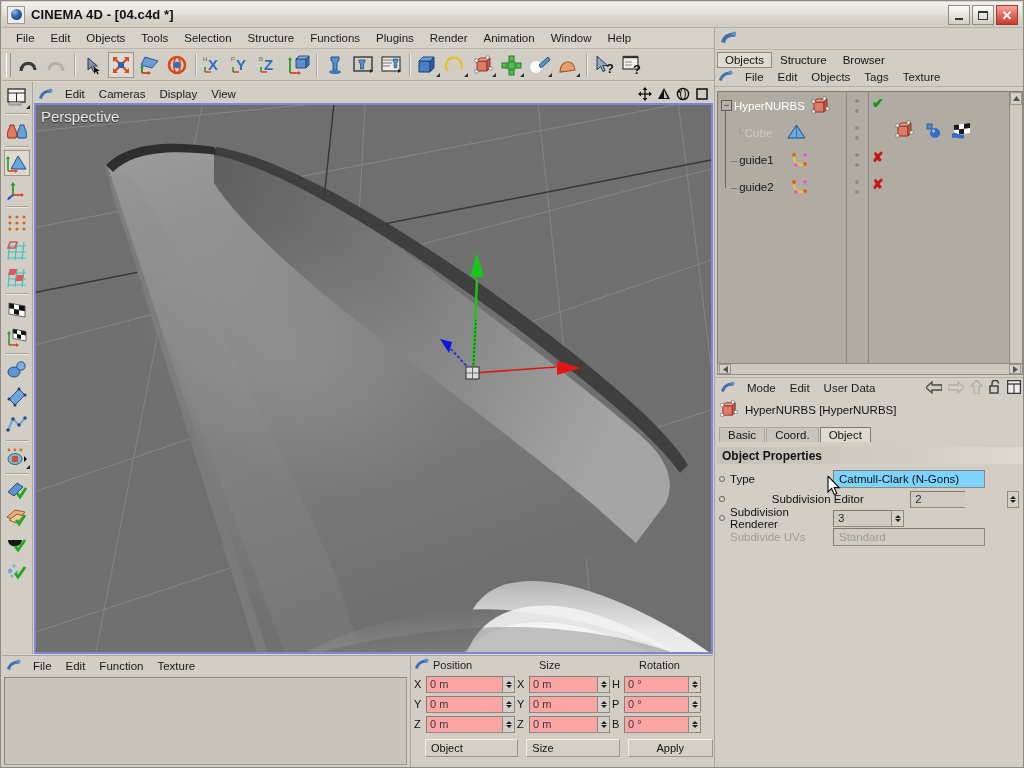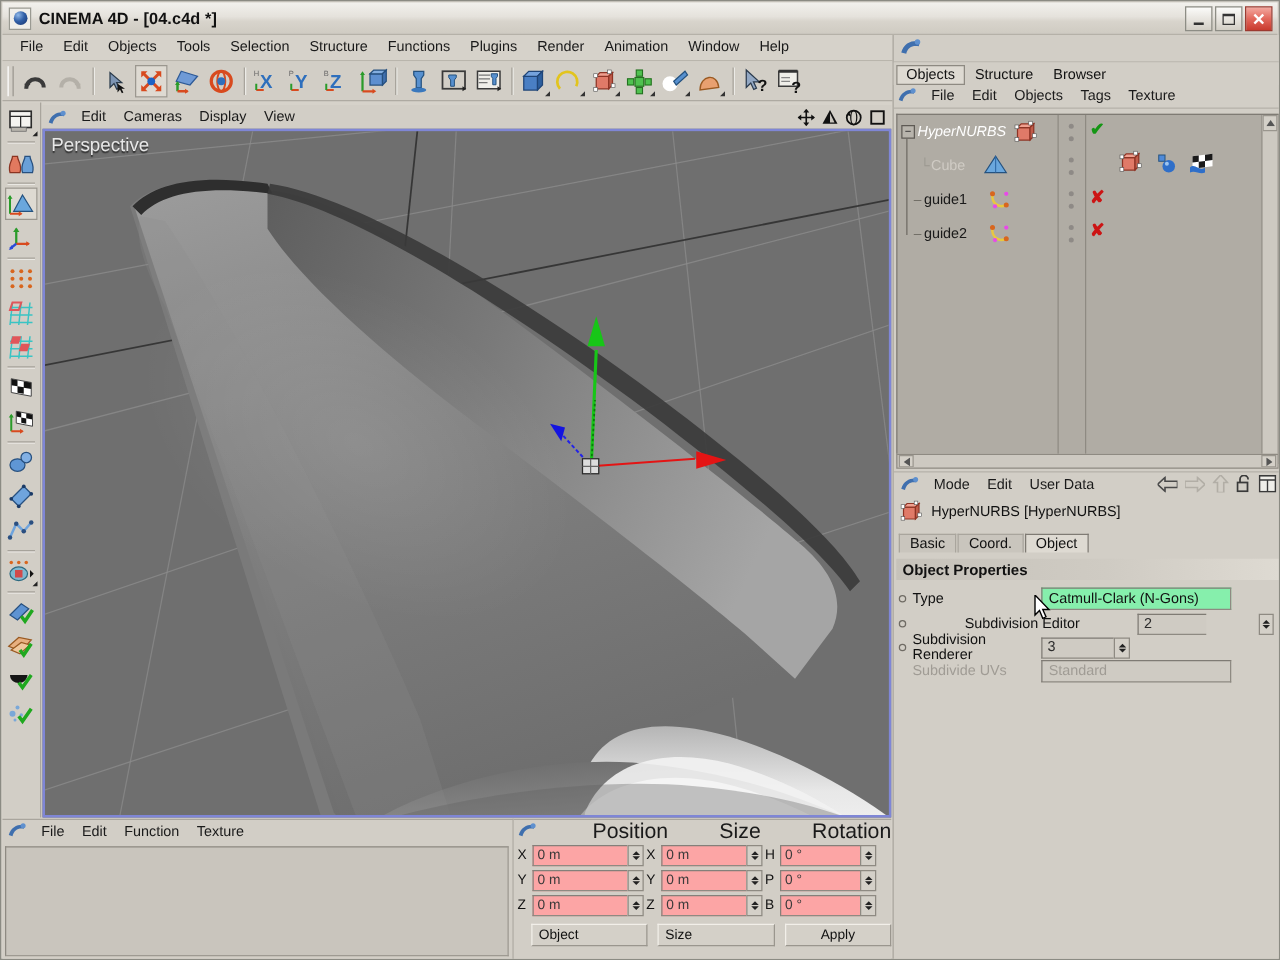--- a/index.html
+++ b/index.html
@@ -124,21 +124,21 @@
   #matmgr .mbar .mmi { padding:1px 7px; font-size:11.5px; color:#1a1a1a; }
   #matmgr .mbody { position:absolute; left:2px; top:21px; right:3px; bottom:3px;
     background:#c9c5bd; border:1px solid #9e9a92; border-top-color:#8e8a82; border-left-color:#8e8a82; }
 
   
   #coordmgr {
     position:absolute; left:410px; top:654px; width:302px; height:113px;
     background:#d2cec6; border-top:1px solid #a9a59d;
   }
   #coordmgr .chead { height:18px; display:flex; align-items:center; padding-left:3px; }
-  #coordmgr .chead .hl { font-size:17px; color:#1a1a1a;margin-left:41px; }
+  #coordmgr .chead .hl { font-size:11px; color:#1a1a1a; }
   .coordrow { display:flex; align-items:center; height:20px; padding-left:3px; }
   .axlabel { width:12px; font-size:11px; color:#111; }
   .numfield {
     height:17px; background:#fca5a5;
     border:1px solid #8e8a82; border-right:none;
     border-top-color:#84807a; border-left-color:#84807a;
     display:flex; align-items:center; padding-left:3px; font-size:11px; color:#3a3a3a;
     overflow:hidden;
   }
   .spinner {
@@ -228,21 +228,21 @@
     background: linear-gradient(90deg,#c6c2ba 0%, #cfcbc3 55%, #dedad2 100%);
     display:flex; align-items:center; padding-left:5px;
     font-size:12px; font-weight:bold; color:#111;
   }
   .proprow { position:absolute; left:4px; width:300px; height:20px; display:flex; align-items:center; }
   .propbullet { width:6px; height:6px; border-radius:50%; border:1px solid #6f6b64; margin-right:5px; background:#d2cec6; }
   .propbullet.dim { border-color:#a7a39b; }
   .proplabel { font-size:11.5px; color:#111; width:103px; }
   .proplabel.dim { color:#a09c95; }
   .selectbox {
-    height:18px; background:#86efac; border:1px solid #8e8a82;
+    height:18px; background:#7dd3fc; border:1px solid #8e8a82;
     border-top-color:#7f7b74; border-left-color:#7f7b74;
     display:flex; align-items:center; padding-left:5px; font-size:11.5px; color:#111;
     position:relative;
   }
   .selectbox.dim { background:#cfcbc3; color:#a09c95; }
   .numbox {
     height:17px; background:#cfcbc3; border:1px solid #8e8a82; border-right:none;
     border-top-color:#7f7b74; border-left-color:#7f7b74;
     display:flex; align-items:center; padding-left:4px; font-size:11.5px; color:#2c2c2c;
   }
@@ -973,21 +973,21 @@
     </div>
 
     <div id="om-body">
 
       <div id="om-tree">
 
         <div class="om-vline" style="top:14px; height:82px;"></div>
 
         <div class="om-row" style="padding-left:3px;">
           <span style="width:11px;height:11px;border:1px solid #5e5a54;background:#b8b4ac;display:flex;align-items:center;justify-content:center;font-size:9px;line-height:1;color:#222;">−</span>
-          <span class="om-name" style="margin-left:2px;font-style:italic;">HyperNURBS</span>
+          <span class="om-name" style="margin-left:2px;">HyperNURBS</span>
           <span class="om-icon">
             <svg width="21" height="21" viewBox="0 0 21 21">
                 <path d="M4 7 L14 7 L14 17 L4 17 Z" fill="#e07a68" stroke="#8e3425" stroke-width="1"></path>
                 <path d="M4 7 L7 4 L17 4 L14 7 Z" fill="#f0a090" stroke="#8e3425" stroke-width="1"></path>
                 <path d="M14 7 L17 4 L17 14 L14 17 Z" fill="#c05c4a" stroke="#8e3425" stroke-width="1"></path>
                 <g fill="#fff" stroke="#555" stroke-width="0.5">
                   <rect x="2" y="5" width="3" height="3"></rect>
                   <rect x="13" y="2" width="3" height="3"></rect>
                   <rect x="16" y="12" width="3" height="3"></rect>
                   <rect x="2" y="15" width="3" height="3"></rect>

